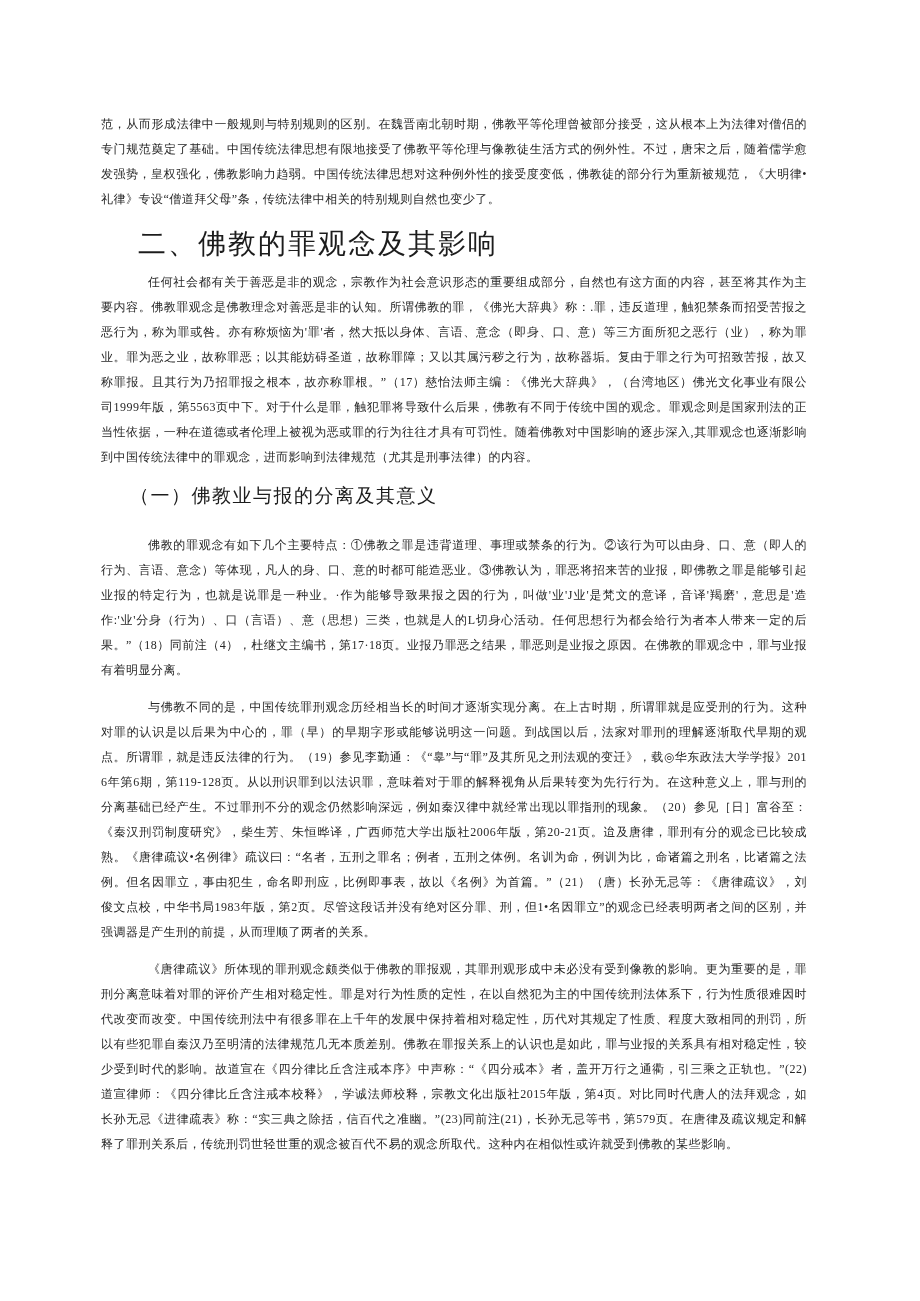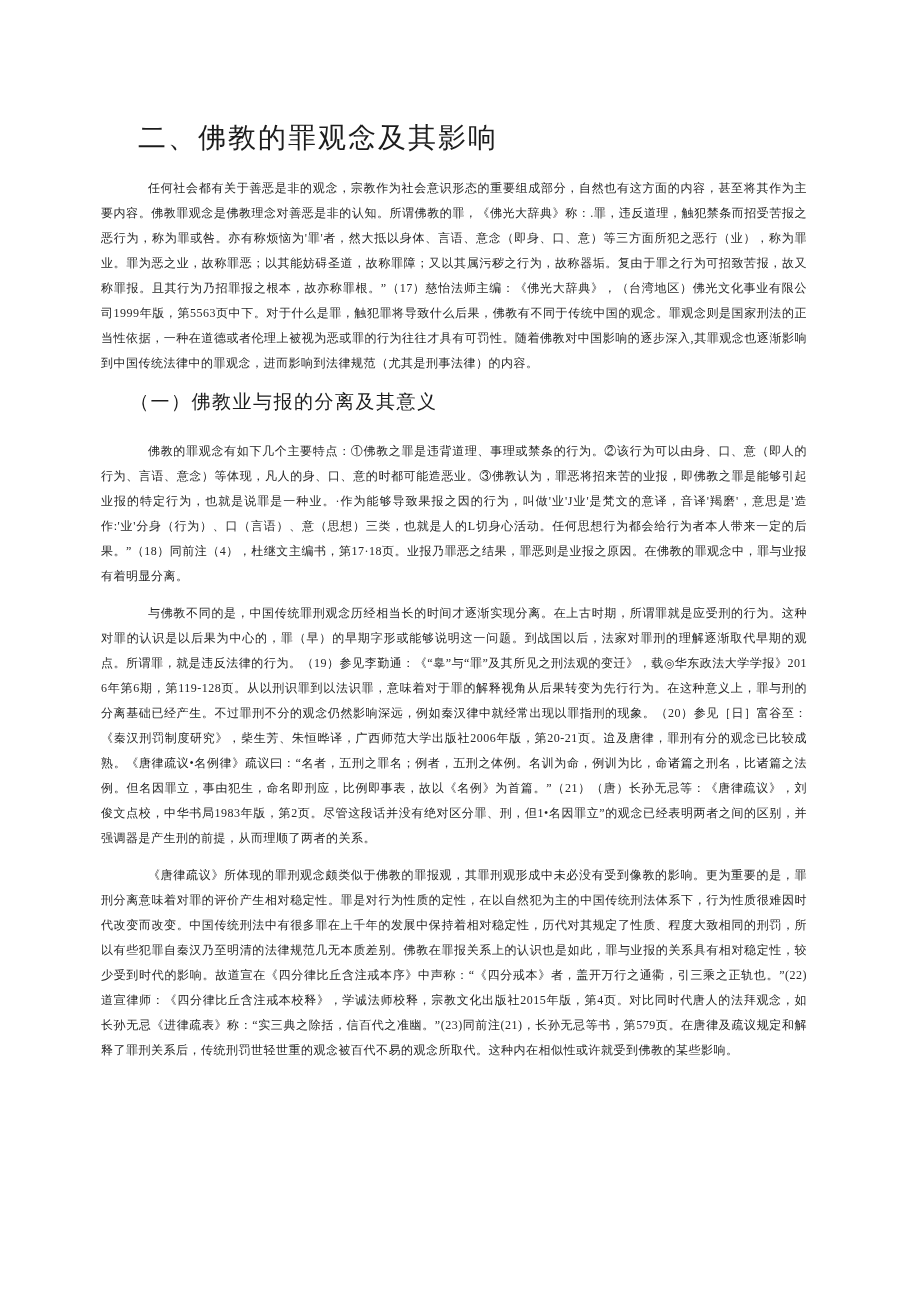--- a/index.html
+++ b/index.html
@@ -30,21 +30,21 @@
     letter-spacing: 0.5px;
     text-align: justify;
     text-justify: inter-character;
     word-break: break-all;
     color: #262626;
   }
   p.body-par.indent {
     text-indent: 47px;
   }
   h1.sec-heading {
-    margin: 6px 0 18px 37px;
+    margin: 6px 0 6px 37px;
     font-size: 28px;
     line-height: 40px;
     font-weight: 400;
     letter-spacing: 2px;
     color: #1c1c1c;
     font-family: "Liberation Serif", "DejaVu Serif", serif;
   }
   h2.subsec-heading {
     margin: 4px 0 24px 29px;
     font-size: 19px;
@@ -54,20 +54,21 @@
     color: #1c1c1c;
     font-family: "Liberation Serif", "DejaVu Serif", serif;
   }
 </style>
 </head>
 <body>
 
 <div class="page">
   <div class="content">
 
+    <p class="body-par">范，从而形成法律中一般规则与特别规则的区别。在魏晋南北朝时期，佛教平等伦理曾被部分接受，这从根本上为法律对僧侣的专门规范奠定了基础。中国传统法律思想有限地接受了佛教平等伦理与像教徒生活方式的例外性。不过，唐宋之后，随着儒学愈发强势，皇权强化，佛教影响力趋弱。中国传统法律思想对这种例外性的接受度变低，佛教徒的部分行为重新被规范，《大明律•礼律》专设“僧道拜父母”条，传统法律中相关的特别规则自然也变少了。</p>
 
     <h1 class="sec-heading">二、佛教的罪观念及其影响</h1>
 
     <p class="body-par indent">任何社会都有关于善恶是非的观念，宗教作为社会意识形态的重要组成部分，自然也有这方面的内容，甚至将其作为主要内容。佛教罪观念是佛教理念对善恶是非的认知。所谓佛教的罪，《佛光大辞典》称：.罪，违反道理，触犯禁条而招受苦报之恶行为，称为罪或咎。亦有称烦恼为'罪'者，然大抵以身体、言语、意念（即身、口、意）等三方面所犯之恶行（业），称为罪业。罪为恶之业，故称罪恶；以其能妨碍圣道，故称罪障；又以其属污秽之行为，故称器垢。复由于罪之行为可招致苦报，故又称罪报。且其行为乃招罪报之根本，故亦称罪根。”（17）慈怡法师主编：《佛光大辞典》，（台湾地区）佛光文化事业有限公司1999年版，第5563页中下。对于什么是罪，触犯罪将导致什么后果，佛教有不同于传统中国的观念。罪观念则是国家刑法的正当性依据，一种在道德或者伦理上被视为恶或罪的行为往往才具有可罚性。随着佛教对中国影响的逐步深入,其罪观念也逐渐影响到中国传统法律中的罪观念，进而影响到法律规范（尤其是刑事法律）的内容。</p>
 
     <h2 class="subsec-heading">（一）佛教业与报的分离及其意义</h2>
 
     <p class="body-par indent">佛教的罪观念有如下几个主要特点：①佛教之罪是违背道理、事理或禁条的行为。②该行为可以由身、口、意（即人的行为、言语、意念）等体现，凡人的身、口、意的时都可能造恶业。③佛教认为，罪恶将招来苦的业报，即佛教之罪是能够引起业报的特定行为，也就是说罪是一种业。·作为能够导致果报之因的行为，叫做'业'J业'是梵文的意译，音译'羯磨'，意思是'造作:'业'分身（行为）、口（言语）、意（思想）三类，也就是人的L切身心活动。任何思想行为都会给行为者本人带来一定的后果。”（18）同前注（4），杜继文主编书，第17·18页。业报乃罪恶之结果，罪恶则是业报之原因。在佛教的罪观念中，罪与业报有着明显分离。</p>
 
     <p class="body-par indent">与佛教不同的是，中国传统罪刑观念历经相当长的时间才逐渐实现分离。在上古时期，所谓罪就是应受刑的行为。这种对罪的认识是以后果为中心的，罪（早）的早期字形或能够说明这一问题。到战国以后，法家对罪刑的理解逐渐取代早期的观点。所谓罪，就是违反法律的行为。（19）参见李勤通：《“辠”与“罪”及其所见之刑法观的变迁》，载◎华东政法大学学报》2016年第6期，第119-128页。从以刑识罪到以法识罪，意味着对于罪的解释视角从后果转变为先行行为。在这种意义上，罪与刑的分离基础已经产生。不过罪刑不分的观念仍然影响深远，例如秦汉律中就经常出现以罪指刑的现象。（20）参见［日］富谷至：《秦汉刑罚制度研究》，柴生芳、朱恒晔译，广西师范大学出版社2006年版，第20-21页。迨及唐律，罪刑有分的观念已比较成熟。《唐律疏议•名例律》疏议曰：“名者，五刑之罪名；例者，五刑之体例。名训为命，例训为比，命诸篇之刑名，比诸篇之法例。但名因罪立，事由犯生，命名即刑应，比例即事表，故以《名例》为首篇。”（21）（唐）长孙无忌等：《唐律疏议》，刘俊文点校，中华书局1983年版，第2页。尽管这段话并没有绝对区分罪、刑，但1•名因罪立”的观念已经表明两者之间的区别，并强调器是产生刑的前提，从而理顺了两者的关系。</p>

